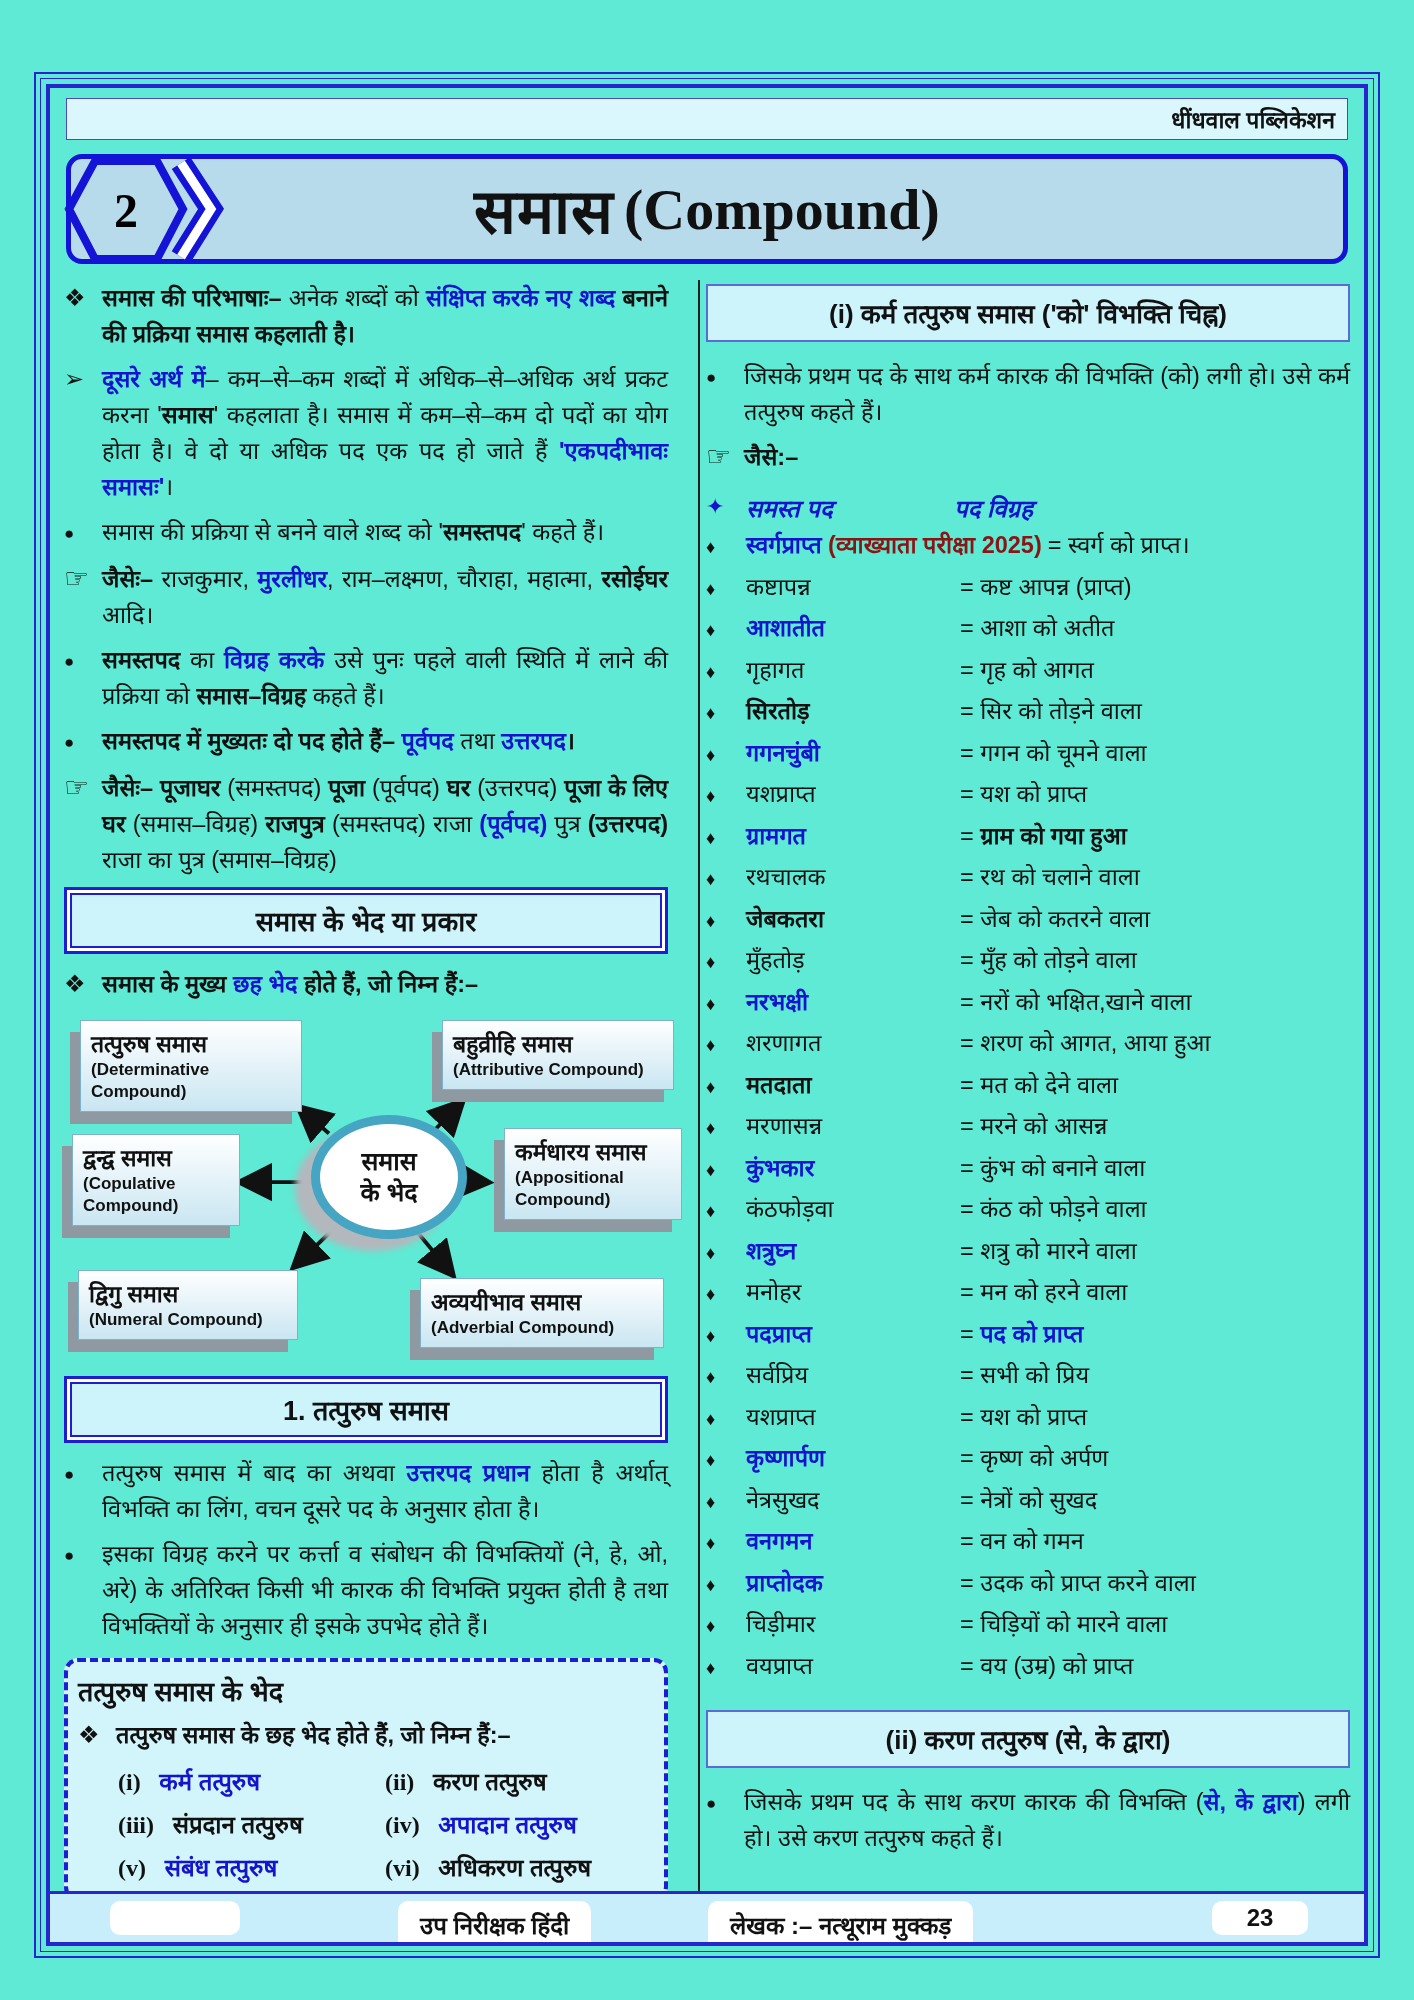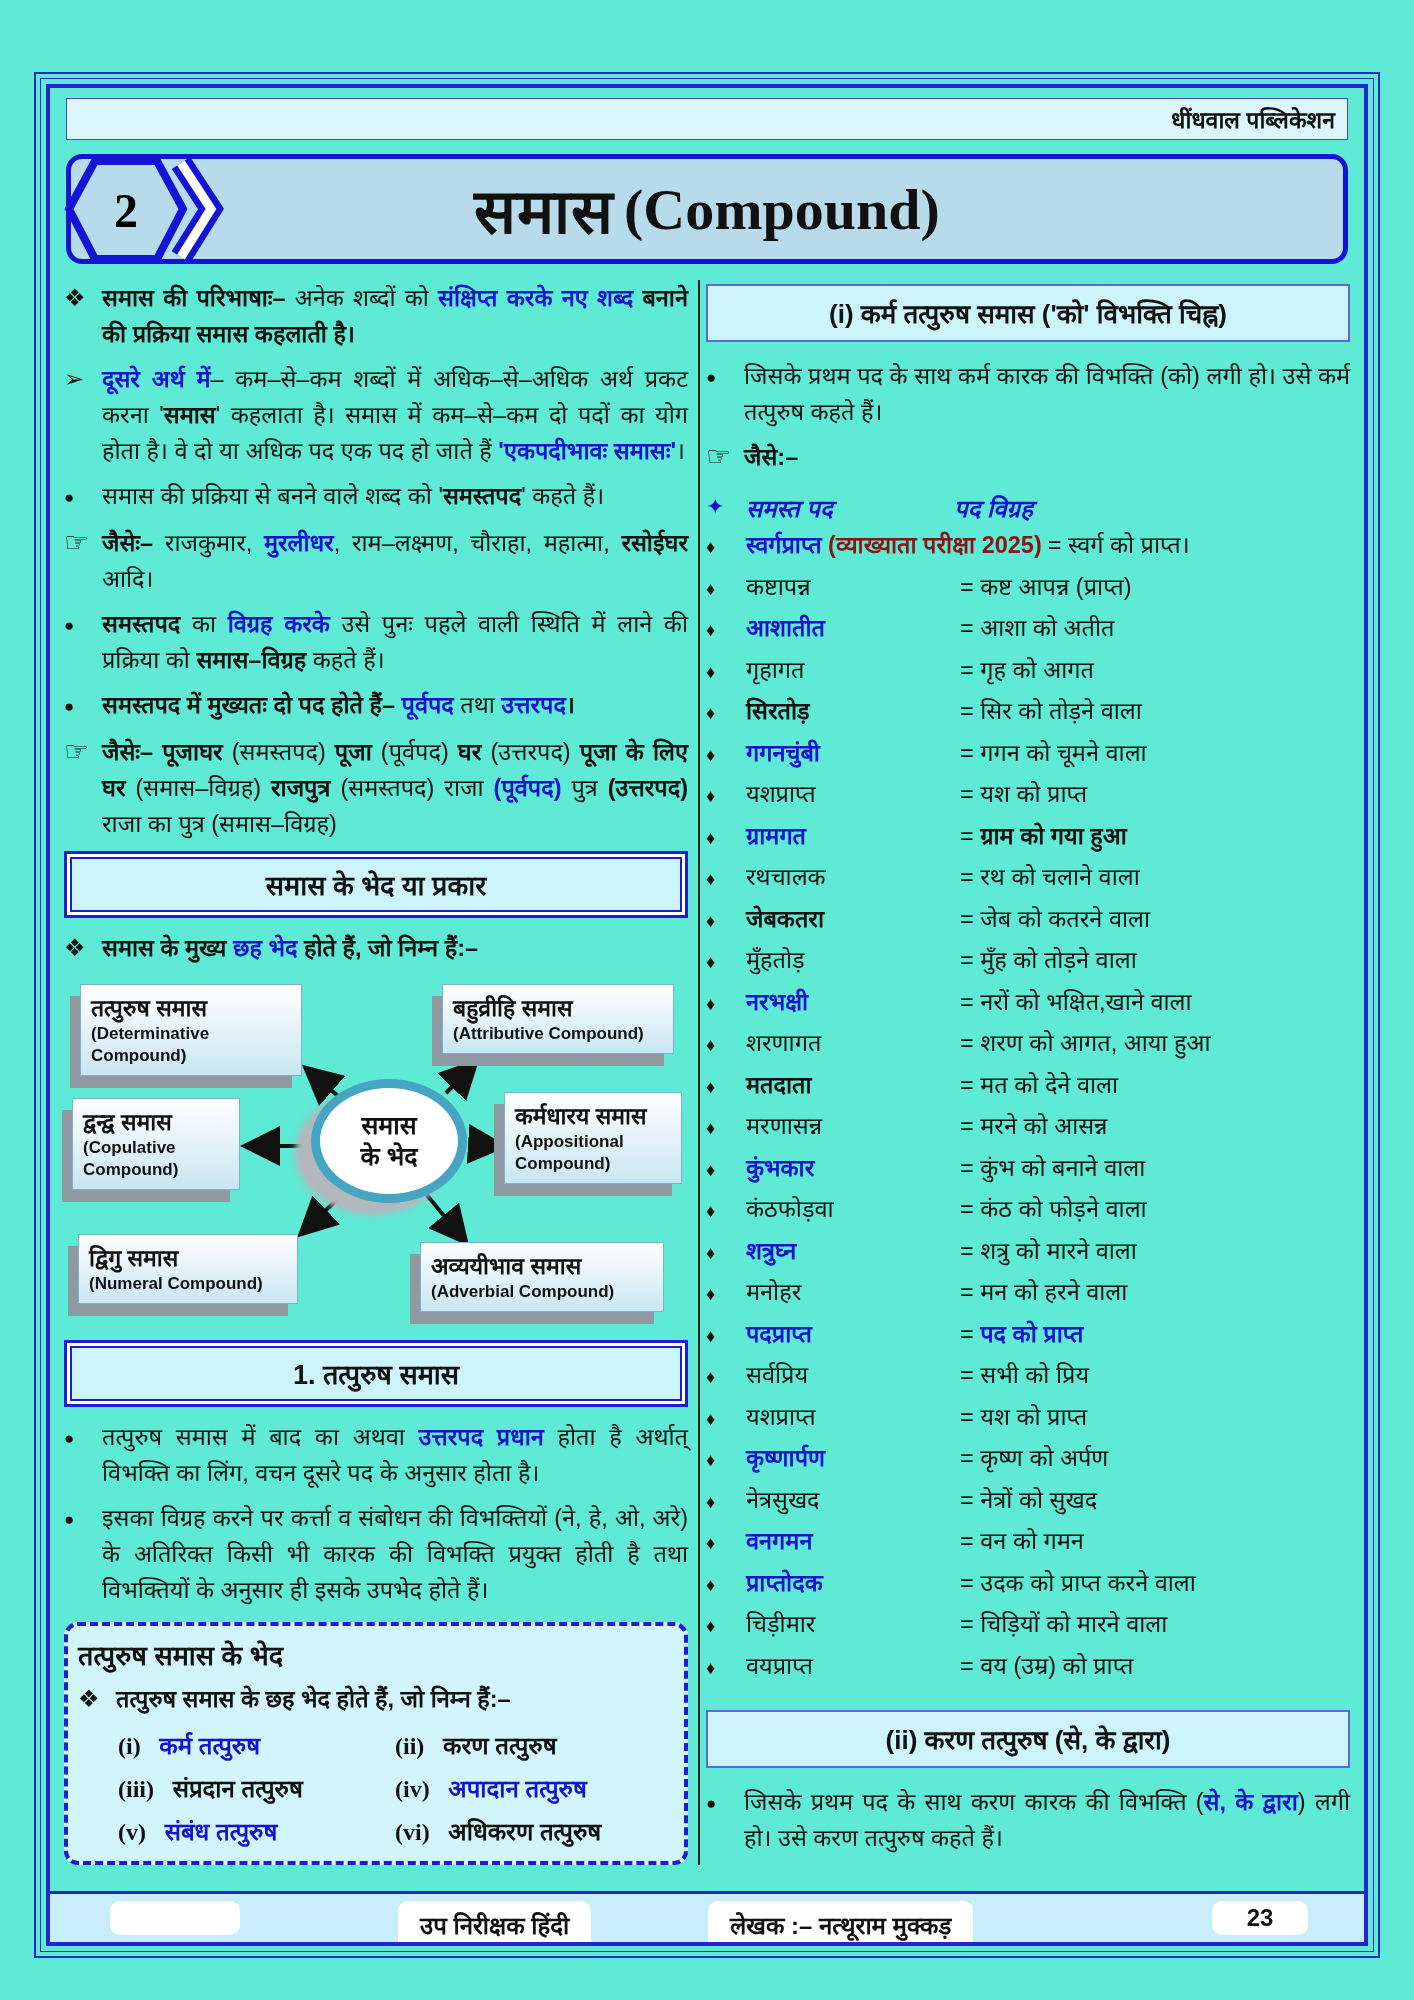--- a/index.html
+++ b/index.html
@@ -14,21 +14,21 @@
        font-size:23px;padding:4px 12px;margin:0 2px 14px 2px;}
   
   .titlebar{position:relative;background:#b7dbeb;border:5px solid #1414d6;border-radius:16px;
             height:100px;display:flex;align-items:center;justify-content:center;margin:0 2px 16px 2px;}
   .title-hi{font-size:62px;font-weight:bold;letter-spacing:1px;}
   .title-en{font-family:"Liberation Serif","DejaVu Serif",serif;font-size:58px;font-weight:bold;margin-left:10px;}
   .badge{position:absolute;left:-10px;top:-12px;width:190px;height:128px;}
   .badge-num{font-size:48px;font-weight:bold;font-family:"Liberation Serif","DejaVu Serif",serif;}
   
   .cols{display:flex;align-items:stretch;}
-  .colL{width:636px;padding-right:10px;border-right:2px solid #222;box-sizing:border-box;}
+  .colL{width:636px;padding-right:30px;border-right:2px solid #222;box-sizing:border-box;}
   .colR{flex:1;padding-left:6px;box-sizing:border-box;}
   
   .para{display:flex;margin-bottom:9px;}
   .bullet{flex:0 0 38px;text-align:left;font-size:22px;line-height:36px;}
   .ptext{flex:1;font-size:23.5px;line-height:36px;text-align:justify;}
   .b-dia4::before{content:"❖";font-size:24px;}
   .b-arr::before{content:"➢";font-size:24px;}
   .b-dot::before{content:"●";font-size:17px;}
   .b-hand::before{content:"☞";font-size:28px;}
   .b-dia::before{content:"♦";font-size:18px;}

